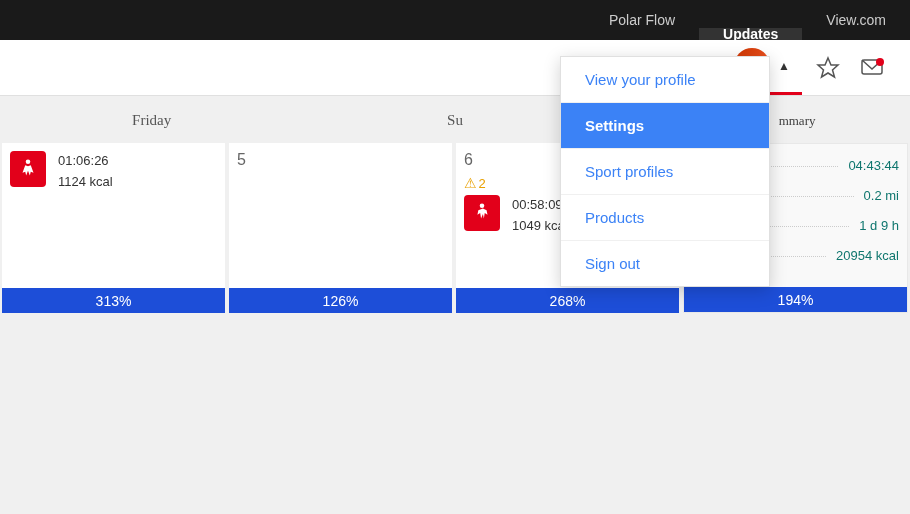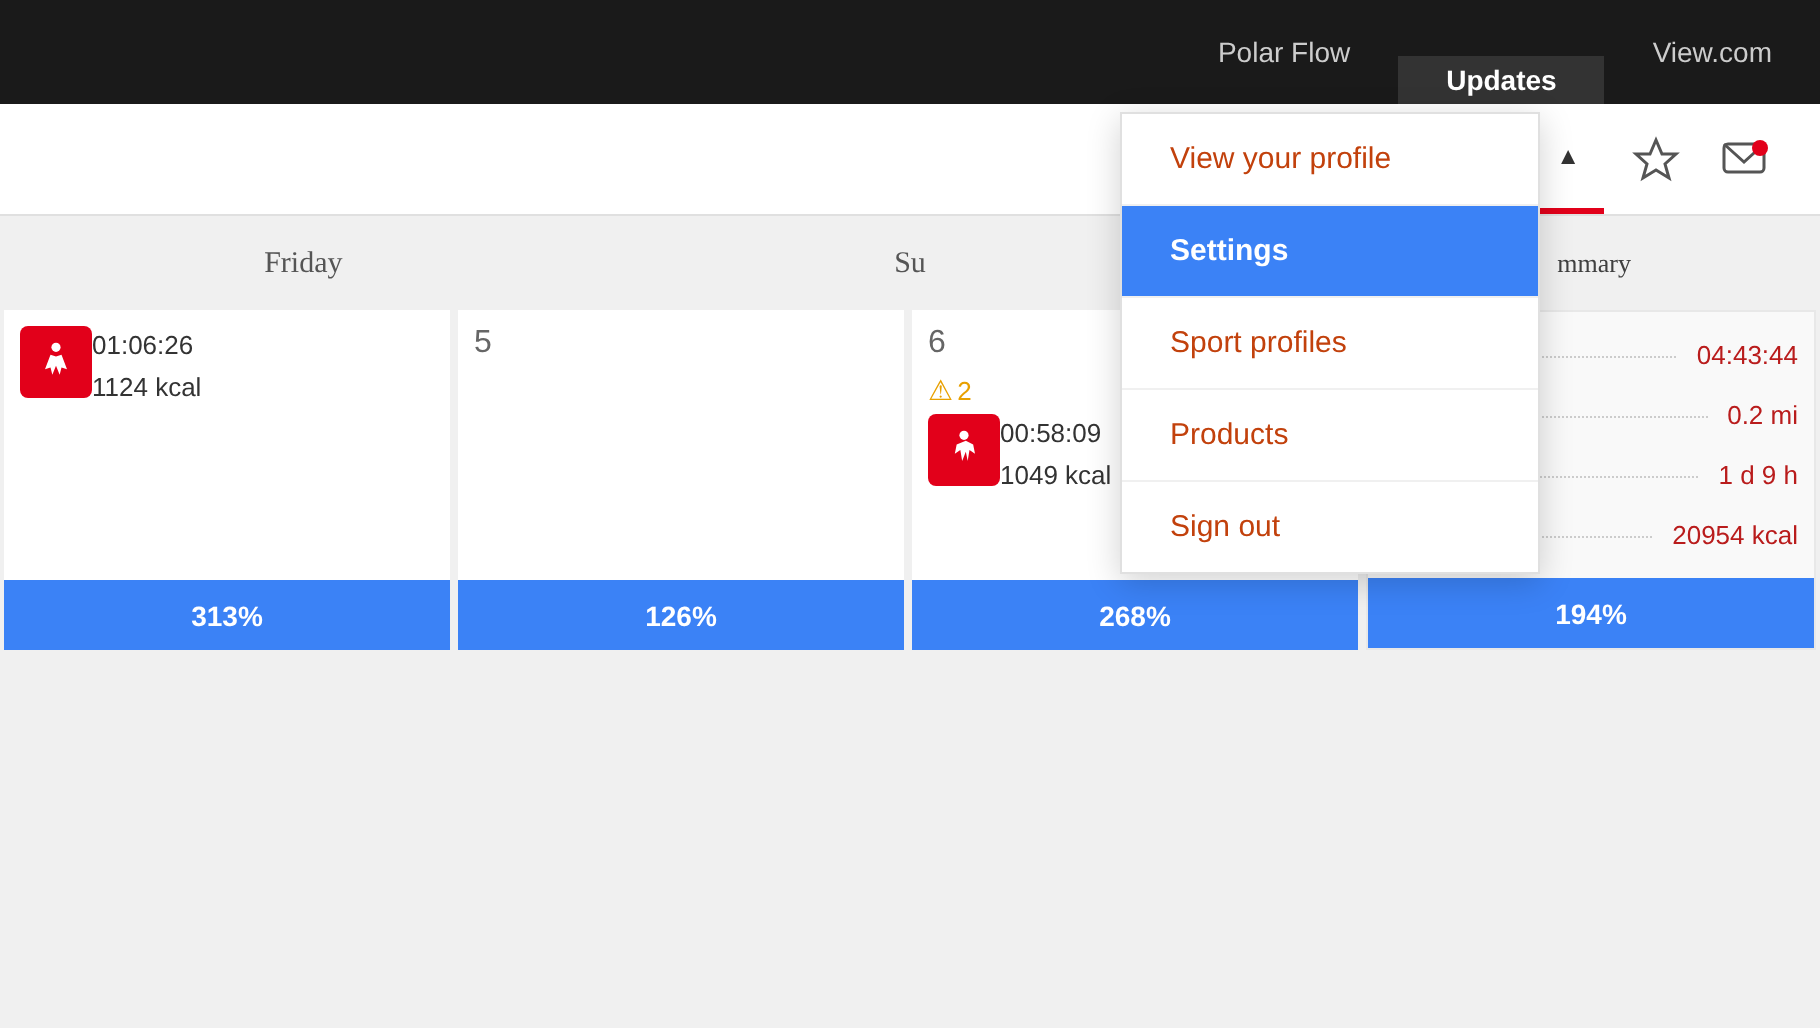--- a/index.html
+++ b/index.html
@@ -1,21 +1,21 @@
 <!DOCTYPE html>
 <html><head>
   <meta charset="utf-8">
   <style>
     * { margin: 0; padding: 0; box-sizing: border-box; }
     body { font-family: Arial, sans-serif; background: #f0f0f0; width: 910px; height: 514px; overflow: hidden; position: relative; }
 
     
     .top-nav {
       background: #1a1a1a;
-      height: 52px;
+      height: 40px;
       display: flex;
       align-items: stretch;
       justify-content: flex-end;
     }
     .nav-tab {
       display: flex;
       align-items: center;
       padding: 0 24px;
       color: #ccc;
       font-size: 14px;
@@ -99,21 +99,21 @@
       right: 140px;
       background: #fff;
       box-shadow: 0 4px 16px rgba(0,0,0,0.18);
       z-index: 100;
       min-width: 210px;
       border: 1px solid #e0e0e0;
     }
     .dropdown-item {
       padding: 14px 24px;
       font-size: 15px;
-      color: #c2410c;
+      color: #3b82f6;
       cursor: pointer;
       border-bottom: 1px solid #f0f0f0;
     }
     .dropdown-item.active {
       background: #3b82f6;
       color: #fff;
       font-weight: bold;
     }
     .dropdown-item:last-child { border-bottom: none; }
 
@@ -162,21 +162,21 @@
     }
     .cell-number {
       font-size: 16px;
       color: #666;
       font-weight: 400;
       margin-bottom: 6px;
     }
     .activity-block {
       display: flex;
       align-items: flex-start;
-      gap: 0;
+      gap: 12px;
       margin-bottom: 4px;
     }
     .activity-icon {
       width: 36px;
       height: 36px;
       border-radius: 4px;
       background: #e2001a;
       display: flex;
       align-items: center;
       justify-content: center;
@@ -190,28 +190,28 @@
     .activity-stats {
       font-size: 13px;
       color: #333;
       line-height: 1.6;
     }
     .cell-progress {
       position: absolute;
       bottom: 0;
       left: 0;
       right: 0;
-      height: 35px;
-      background: #3b82f6;
+      height: 25px;
+      background: #1d4ed8;
       display: flex;
       align-items: center;
       justify-content: center;
       color: #fff;
       font-size: 14px;
-      font-weight: bold;
+      font-weight: normal;
     }
     .warning-icon {
       color: #e8a000;
       font-size: 14px;
       margin-right: 2px;
     }
     .alert-row {
       display: flex;
       align-items: center;
       font-size: 13px;
@@ -229,21 +229,21 @@
       display: flex;
       align-items: center;
       gap: 6px;
       margin-bottom: 2px;
     }
     .stat-icon {
       font-size: 14px;
       color: #777;
     }
     .stat-value {
-      color: #b91c1c;
+      color: #0f766e;
       font-size: 13px;
       margin-left: auto;
     }
     .stat-dots {
       flex: 1;
       border-bottom: 1px dotted #ccc;
       margin: 0 4px;
     }
   </style>
 </head>

